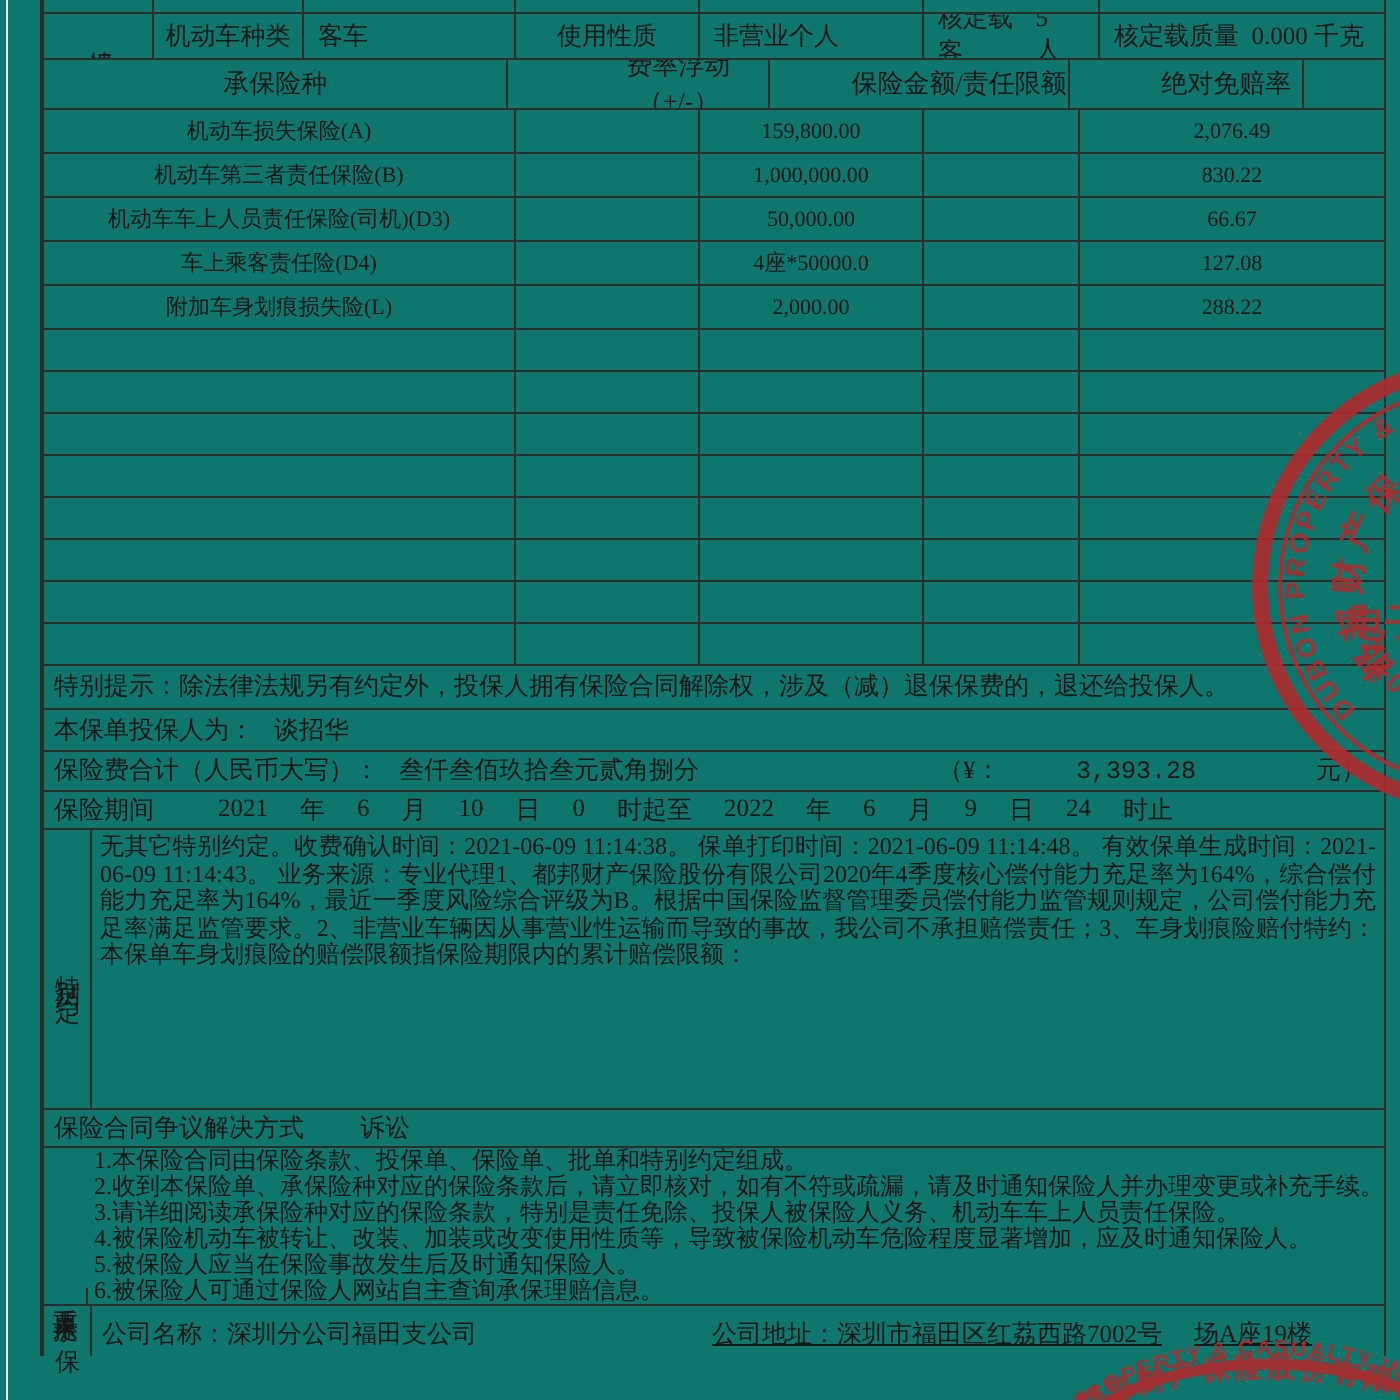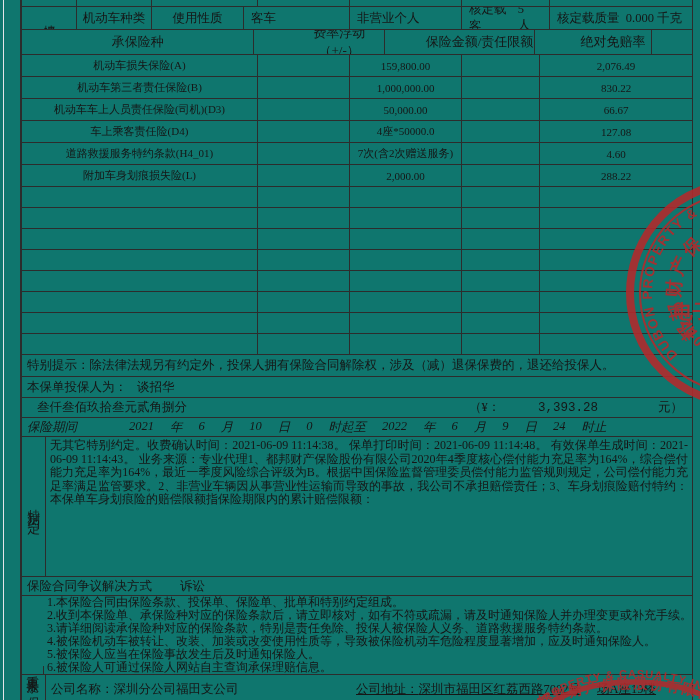--- a/index.html
+++ b/index.html
@@ -28,21 +28,21 @@
   .agree{height:140px;align-items:stretch;}
   .agree-text{flex:1;padding:2px 4px 0 4px;font-size:12px;line-height:13.6px;text-align:justify;}
   .notes{height:79px;align-items:flex-end;}
   .notes-list{flex:1;padding-top:1px;}
   .note{font-size:12px;line-height:13px;padding-left:3px;white-space:nowrap;}
   .dispute .val{margin-left:28px;}
   .holder .val{margin-left:10px;}
   .totalrow{position:relative;}
   .totalrow .words{margin-left:10px;}
   .cur{position:absolute;left:447px;} .amt{position:absolute;left:516px;font-family:Liberation Mono, monospace;} .yuan{position:absolute;left:636px;}
-  .period{display:flex;gap:24px;font-style:italic;}
+  .period{display:flex;gap:4px;}
   .period .plabel{margin-right:28px;}
   .company{height:25px;align-items:stretch;border-bottom:none;position:relative;}
   .company .content{flex:1;position:relative;}
   .company .namegrp{position:absolute;left:5px;top:6px;}
   .company .addrgrp{position:absolute;left:310px;top:6px;white-space:nowrap;text-decoration:underline;}
   .company .frag{margin-left:16px;}
   .stamp-svg{position:absolute;left:0;top:0;pointer-events:none;opacity:0.88;}
   .stamp-latin{font-family:"Liberation Sans","DejaVu Sans",sans-serif;font-weight:bold;}
 </style>
 </head>
@@ -61,22 +61,22 @@
       <div class="cell br v4"></div>
       <div class="cell br v5"></div>
       <div class="cell v6"></div>
     </div>
 
     <div class="row h-veh">
       <div class="cell br v0 ctr">
         <span class="vert" style="font-size:11.5px">情况</span>
       </div>
       <div class="cell br v1 ctr">机动车种类</div>
+      <div class="cell br v2 lft">客车</div>
       <div class="cell br v3 ctr">使用性质</div>
-      <div class="cell br v2 lft">客车</div>
       <div class="cell br v4 lft">非营业个人</div>
       <div class="cell br v5 between">
         <span>核定载客</span>
         <span>5 人</span>
       </div>
       <div class="cell v6 between">
         <span>核定载质量</span>
         <span>0.000 千克</span>
       </div>
     </div>
@@ -116,27 +116,20 @@
         </div>
 
         <div class="row h-cov">
           <div class="cell br c1 ctr">车上乘客责任险(D4)</div>
           <div class="cell br c2 ctr"></div>
           <div class="cell br c3 ctr">4座*50000.0</div>
           <div class="cell br c4 ctr"></div>
           <div class="cell c5 ctr">127.08</div>
         </div>
 
-        <div class="row h-cov">
-          <div class="cell br c1 ctr">道路救援服务特约条款(H4_01)</div>
-          <div class="cell br c2 ctr"></div>
-          <div class="cell br c3 ctr">7次(含2次赠送服务)</div>
-          <div class="cell br c4 ctr"></div>
-          <div class="cell c5 ctr">4.60</div>
-        </div>
 
         <div class="row h-cov">
           <div class="cell br c1 ctr">附加车身划痕损失险(L)</div>
           <div class="cell br c2 ctr"></div>
           <div class="cell br c3 ctr">2,000.00</div>
           <div class="cell br c4 ctr"></div>
           <div class="cell c5 ctr">288.22</div>
         </div>
       </div>
 
@@ -210,20 +203,21 @@
     <div class="row h-line fullrow">
       <span>特别提示：除法律法规另有约定外，投保人拥有保险合同解除权，涉及（减）退保保费的，退还给投保人。</span>
     </div>
 
     <div class="row h-line2 fullrow holder">
       <span>本保单投保人为：</span>
       <span class="val">谈招华</span>
     </div>
 
     <div class="row h-line3 fullrow totalrow">
+      <span>保险费合计（人民币大写）：</span>
       <span class="words">叁仟叁佰玖拾叁元贰角捌分</span>
       <span class="cur">（¥：</span>
       <span class="amt">3,393.28</span>
       <span class="yuan">元）</span>
     </div>
 
     <div class="row h-line4 fullrow period">
       <span class="plabel">保险期间</span>
       <span style="display:flex;gap:16px;">
 
@@ -266,21 +260,21 @@
 
           <div class="note">
             <span>1.</span><span>本保险合同由保险条款、投保单、保险单、批单和特别约定组成。</span>
           </div>
 
           <div class="note">
             <span>2.</span><span>收到本保险单、承保险种对应的保险条款后，请立即核对，如有不符或疏漏，请及时通知保险人并办理变更或补充手续。</span>
           </div>
 
           <div class="note">
-            <span>3.</span><span>请详细阅读承保险种对应的保险条款，特别是责任免除、投保人被保险人义务、道路救援服务特约条款。</span>
+            <span>3.</span><span>请详细阅读承保险种对应的保险条款，特别是责任免除、投保人被保险人义务、机动车车上人员责任保险。</span>
           </div>
 
           <div class="note">
             <span>4.</span><span>被保险机动车被转让、改装、加装或改变使用性质等，导致被保险机动车危险程度显著增加，应及时通知保险人。</span>
           </div>
 
           <div class="note">
             <span>5.</span><span>被保险人应当在保险事故发生后及时通知保险人。</span>
           </div>
 

